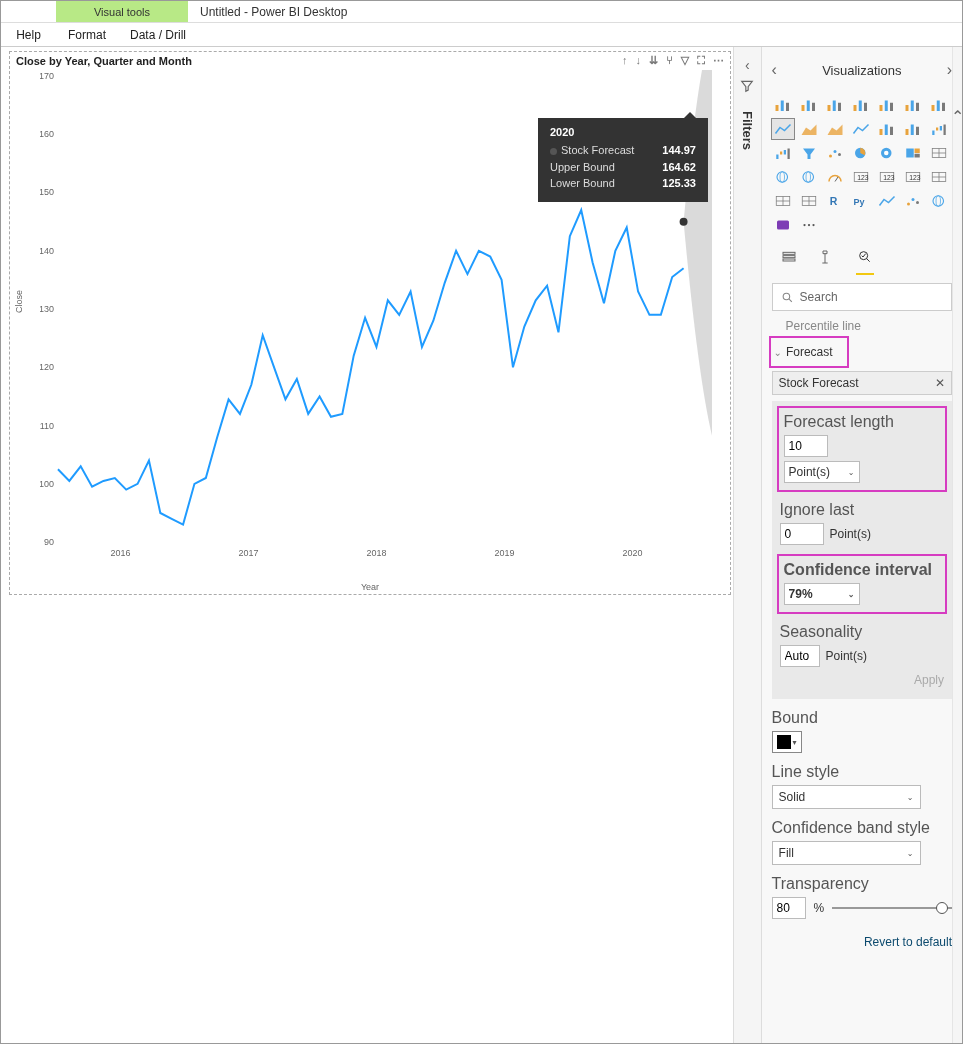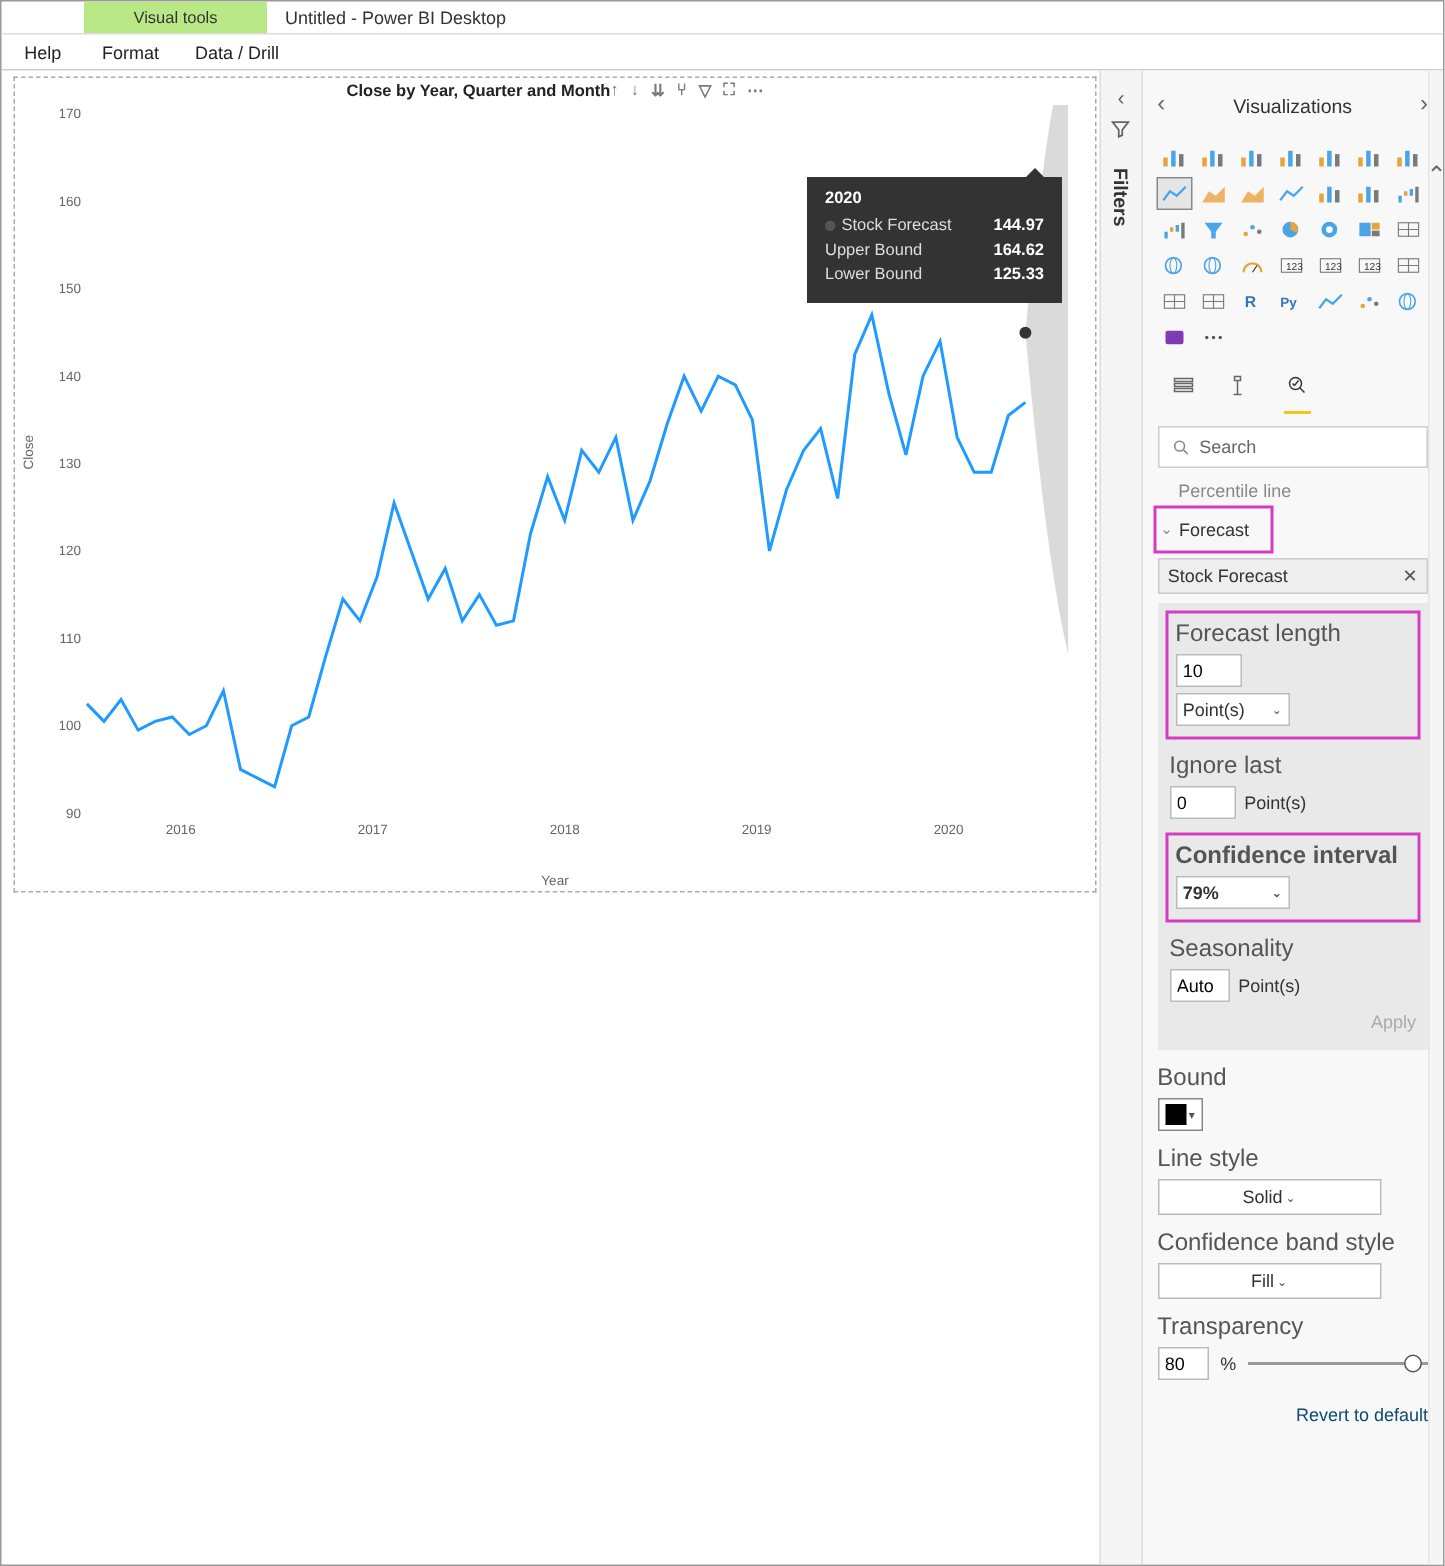--- a/index.html
+++ b/index.html
@@ -1,34 +1,34 @@
 <!DOCTYPE html>
 <html><head>
 <meta charset="utf-8">
 <style>
 * { box-sizing: border-box; margin: 0; padding: 0; font-family: "Segoe UI", Arial, sans-serif; }
 body { background: #fff; width: 963px; height: 1044px; overflow: hidden; border: 1px solid #999; position: relative; }
 
 
 .ribbon-tabs { height: 22px; display: flex; align-items: stretch; border-bottom: 1px solid #ddd; }
 .ribbon-blank { width: 55px; }
-.contextual-tab { width: 122px; background: #b8e986; display: flex; align-items: center; justify-content: center; font-size: 11px; color: #333; }
+.contextual-tab { width: 132px; background: #b8e986; display: flex; align-items: center; justify-content: center; font-size: 11px; color: #333; }
 .title-area { flex: 1; display: flex; align-items: center; padding-left: 12px; font-size: 12px; color: #333; }
 .sub-ribbon { height: 24px; display: flex; align-items: flex-end; border-bottom: 1px solid #ccc; font-size: 12px; }
 .sub-ribbon .tab { padding: 4px 12px; cursor: pointer; color: #222; }
 .help-tab { width: 55px; text-align: center; padding-top: 4px; }
 
 
 .workspace { position: absolute; top: 46px; left: 0; right: 0; bottom: 0; display: flex; }
 .canvas-col { flex: 1; position: relative; padding: 4px 2px 2px 8px; }
 .side-col { width: 220px; border-left: 1px solid #ddd; background: #f8f8f8; display: flex; flex-direction: column; }
 
 
 .visual-card { position: relative; width: 722px; height: 544px; border: 1px dashed #aaa; background: #fff; }
-.card-header { font-size: 11px; font-weight: 600; color: #222; padding: 2px 6px; display: flex; justify-content: center; align-items: center; }
+.card-header { font-size: 11px; font-weight: 600; color: #222; padding: 2px 6px; display: flex; justify-content: space-between; align-items: center; }
 .card-icons { display: flex; gap: 8px; color: #7a7a7a; }
 .card-icons span { cursor: pointer; }
 .plot-area { position: absolute; left: 30px; right: 8px; top: 18px; bottom: 30px; }
 .y-axis-label { position: absolute; left: 4px; top: 50%; transform: rotate(-90deg) translateX(10px); transform-origin: left top; font-size: 9px; color: #666; }
 .x-axis-label { position: absolute; bottom: 2px; left: 50%; transform: translateX(-50%); font-size: 9px; color: #666; }
 
 
 .tooltip { position: absolute; background: #333; color: #ddd; font-size: 11px; padding: 8px 12px 10px 12px; z-index: 10; }
 .tooltip::after { content:''; position:absolute; top: -6px; right: 12px; border-left:6px solid transparent; border-right:6px solid transparent; border-bottom:6px solid #333; }
 .tooltip-title { color: #fff; font-weight: 600; margin-bottom: 4px; }
@@ -57,21 +57,21 @@
 
 .scroll-pane { flex:1; overflow-y:auto; padding: 0 10px 20px 10px; font-size:12px; color:#333;}
 .prop-trunc { color:#888; font-size:12px; padding:2px 4px 6px 14px;}
 .section-hdr { display:flex; align-items:center; gap:4px; padding:6px 2px; cursor:pointer; color:#333;}
 .section-hdr .caret{ color:#888; font-size:10px;}
 .highlight-box { outline: 2px solid #d63cc1; outline-offset: 1px; }
 .card-input-row { background:#e9e9e9; padding:8px 8px 12px 8px; margin-bottom:10px; }
 .card-label { font-size:16px; color:#555; margin-bottom:4px; }
 .small-input { width:44px; height:22px; border:1px solid #bbb; background:#fff; font-size:12px; padding:2px 4px; }
 .select { width:76px; height:22px; border:1px solid #bbb; background:#fff; font-size:12px; padding:2px 4px; display:flex; align-items:center; justify-content:space-between;}
-.wide-select { width:149px; height:24px; border:1px solid #bbb; background:#fff; font-size:12px; padding:2px 6px; display:flex; align-items:center; justify-content:center; margin-top:2px;}
+.wide-select { width:149px; height:24px; border:1px solid #bbb; background:#fff; font-size:12px; padding:2px 6px; display:flex; align-items:center; justify-content:space-between; margin-top:2px;}
 .inline-row { display:flex; align-items:center; gap:6px; margin-top:4px;}
 .apply-link { text-align:right; color:#aaa; font-size:12px; padding-top:6px;}
 .prop-block { margin: 10px 0; }
 .color-swatch { width:30px;height:22px;border:1px solid #888;background:#fff;display:flex;align-items:center;justify-content:center;gap:0;}
 .color-chip{width:14px;height:14px;background:#000;}
 .caret-sm{font-size:8px;color:#555;margin-left:2px;}
 .slider-row{display:flex;align-items:center;gap:8px;margin-top:4px;}
 .slider-track{flex:1;height:2px;background:#999;position:relative;}
 .slider-thumb{position:absolute;right:4px;top:-5px;width:12px;height:12px;border-radius:50%;background:#fff;border:1px solid #555;}
 .revert-link { text-align:right; color:#0c4a6e; font-size:12px; margin-top:16px; cursor:pointer;}

